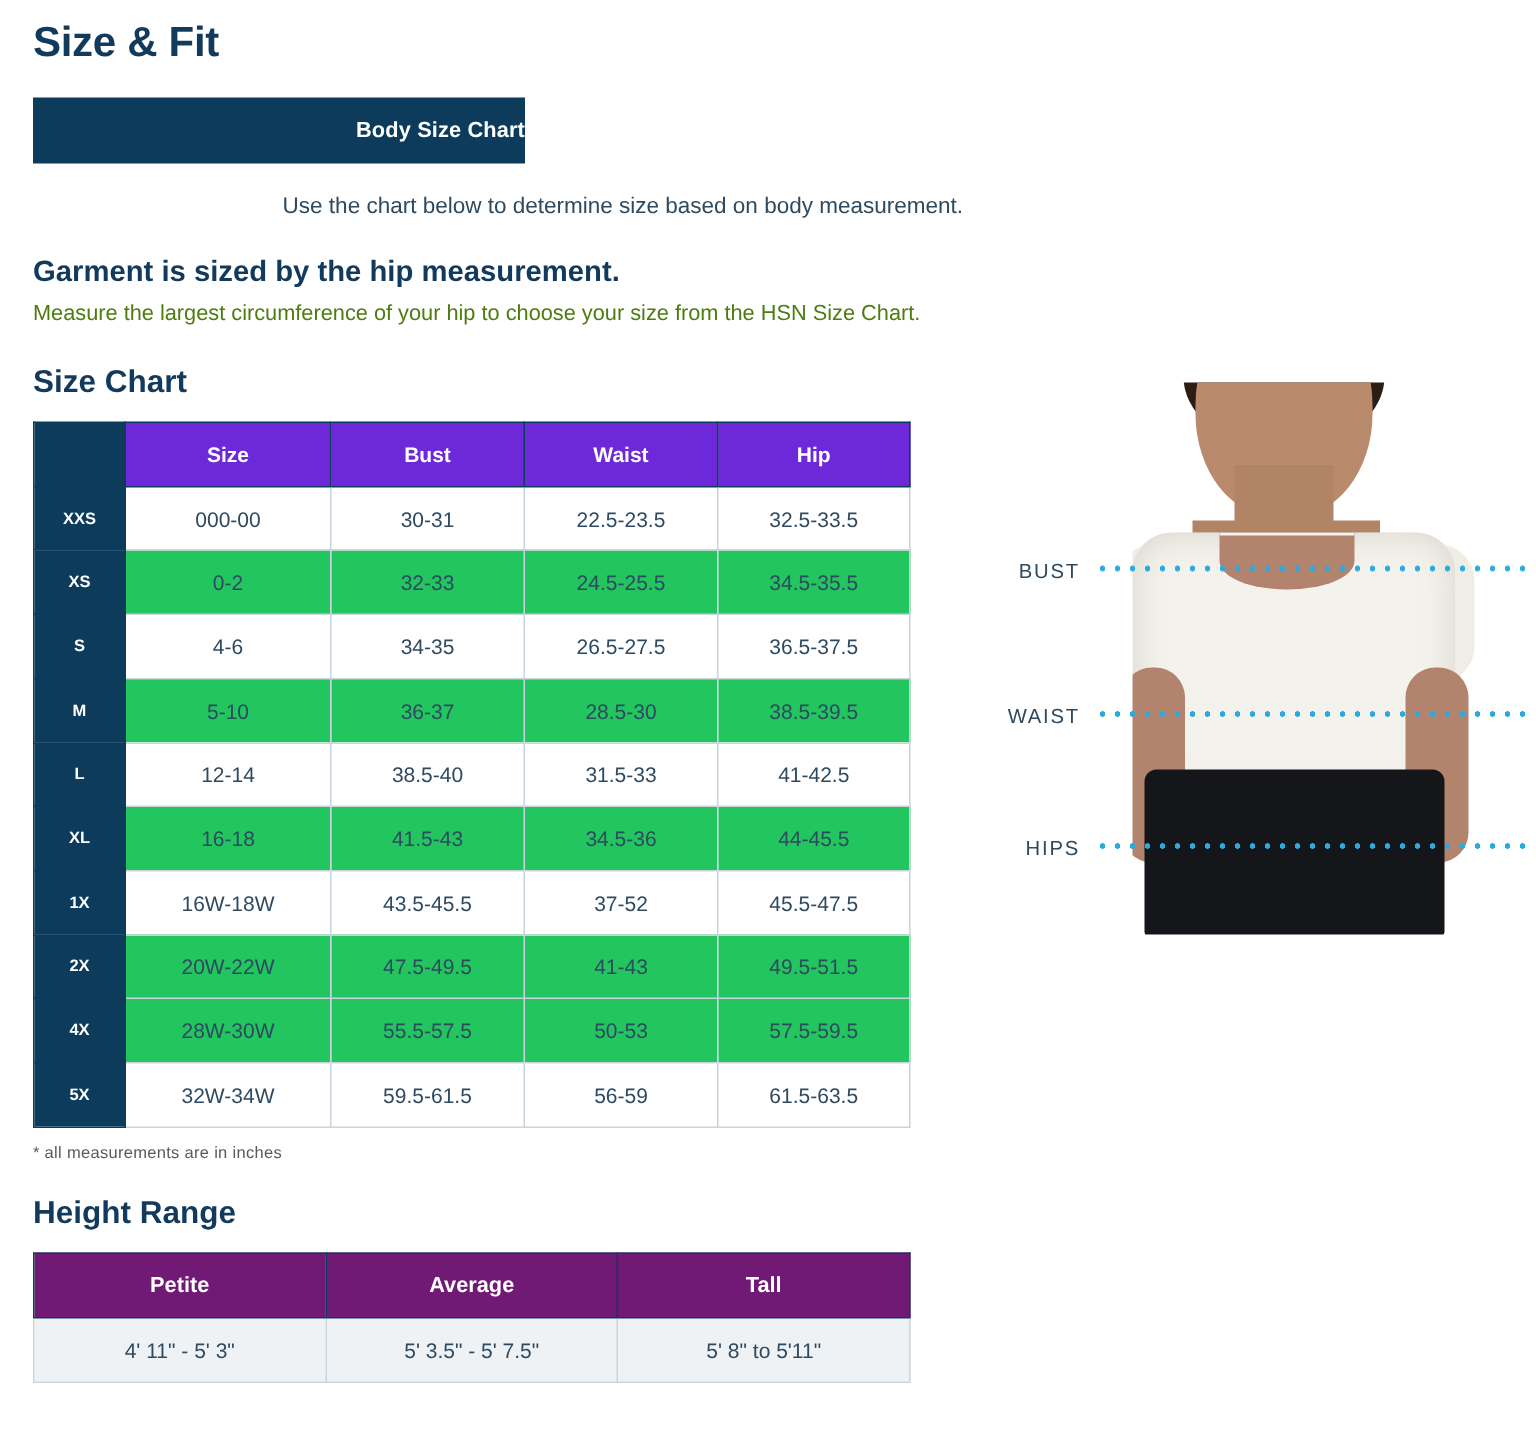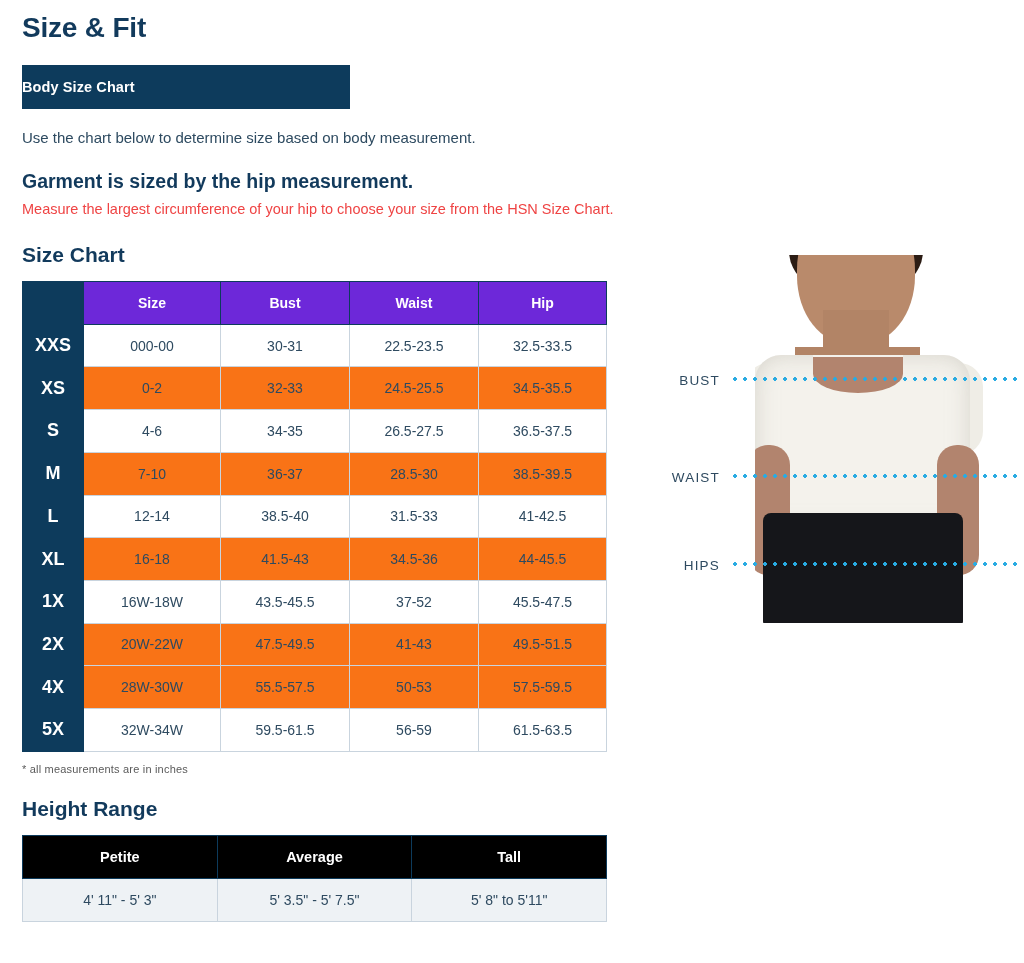--- a/index.html
+++ b/index.html
@@ -36,39 +36,40 @@
   .tab-button {
     margin-top: 21px;
     width: 328px;
     height: 44px;
     background: #0d3b5c;
     color: #ffffff;
     font-size: 14.5px;
     font-weight: bold;
     display: flex;
     align-items: center;
-    justify-content: flex-start;
+    justify-content: flex-end;
     letter-spacing: 0.1px;
   }
   .intro-text {
     margin-top: 19px;
     font-size: 15px;
     color: #2d4a60;
     line-height: 1.3;
+    text-align: right;
   }
   h2.sub {
     margin: 22px 0 0 0;
     font-size: 19.5px;
     font-weight: bold;
     color: #123a5c;
   }
   .sub-text {
     margin-top: 7px;
     font-size: 14.5px;
-    color: #ef4444;
+    color: #4d7c0f;
     line-height: 1.35;
   }
   h2.section {
     margin: 24px 0 0 0;
     font-size: 21px;
     font-weight: bold;
     color: #123a5c;
   }
   table.size-chart {
     margin-top: 14px;
@@ -93,24 +94,24 @@
   }
   table.size-chart thead th.corner {
     background: #0d3b5c;
   }
   table.size-chart td.rowhead {
     background: #0d3b5c;
     color: #ffffff;
     font-weight: bold;
     border: 1px solid #0d3b5c;
     width: 66px;
-    font-size: 18px;
+    font-size: 11px;
   }
   table.size-chart tr.alt td:not(.rowhead) {
-    background: #f97316;
+    background: #22c55e;
   }
   table.size-chart tr:not(.alt) td:not(.rowhead) {
     background: #ffffff;
   }
   .col-size { width: 136px; }
   .col-bust { width: 128px; }
   .col-waist { width: 128px; }
   .col-hip   { width: 127px; }
 
   .footnote {
@@ -125,21 +126,21 @@
     font-weight: bold;
     color: #123a5c;
   }
   table.height-range {
     margin-top: 14px;
     border-collapse: collapse;
     width: 585px;
     table-layout: fixed;
   }
   table.height-range th {
-    background: #000000;
+    background: #701a75;
     color: #ffffff;
     font-weight: bold;
     font-size: 14.5px;
     height: 40px;
     border: 1px solid #0d3b5c;
   }
   table.height-range td {
     border: 1px solid #c9d4de;
     background: #eef2f5;
     height: 40px;
@@ -352,21 +353,21 @@
         </tr>
         <tr>
           <td class="rowhead">S</td>
           <td>4-6</td>
           <td>34-35</td>
           <td>26.5-27.5</td>
           <td>36.5-37.5</td>
         </tr>
         <tr class="alt">
           <td class="rowhead">M</td>
-          <td>7-10</td>
+          <td>5-10</td>
           <td>36-37</td>
           <td>28.5-30</td>
           <td>38.5-39.5</td>
         </tr>
         <tr>
           <td class="rowhead">L</td>
           <td>12-14</td>
           <td>38.5-40</td>
           <td>31.5-33</td>
           <td>41-42.5</td>

